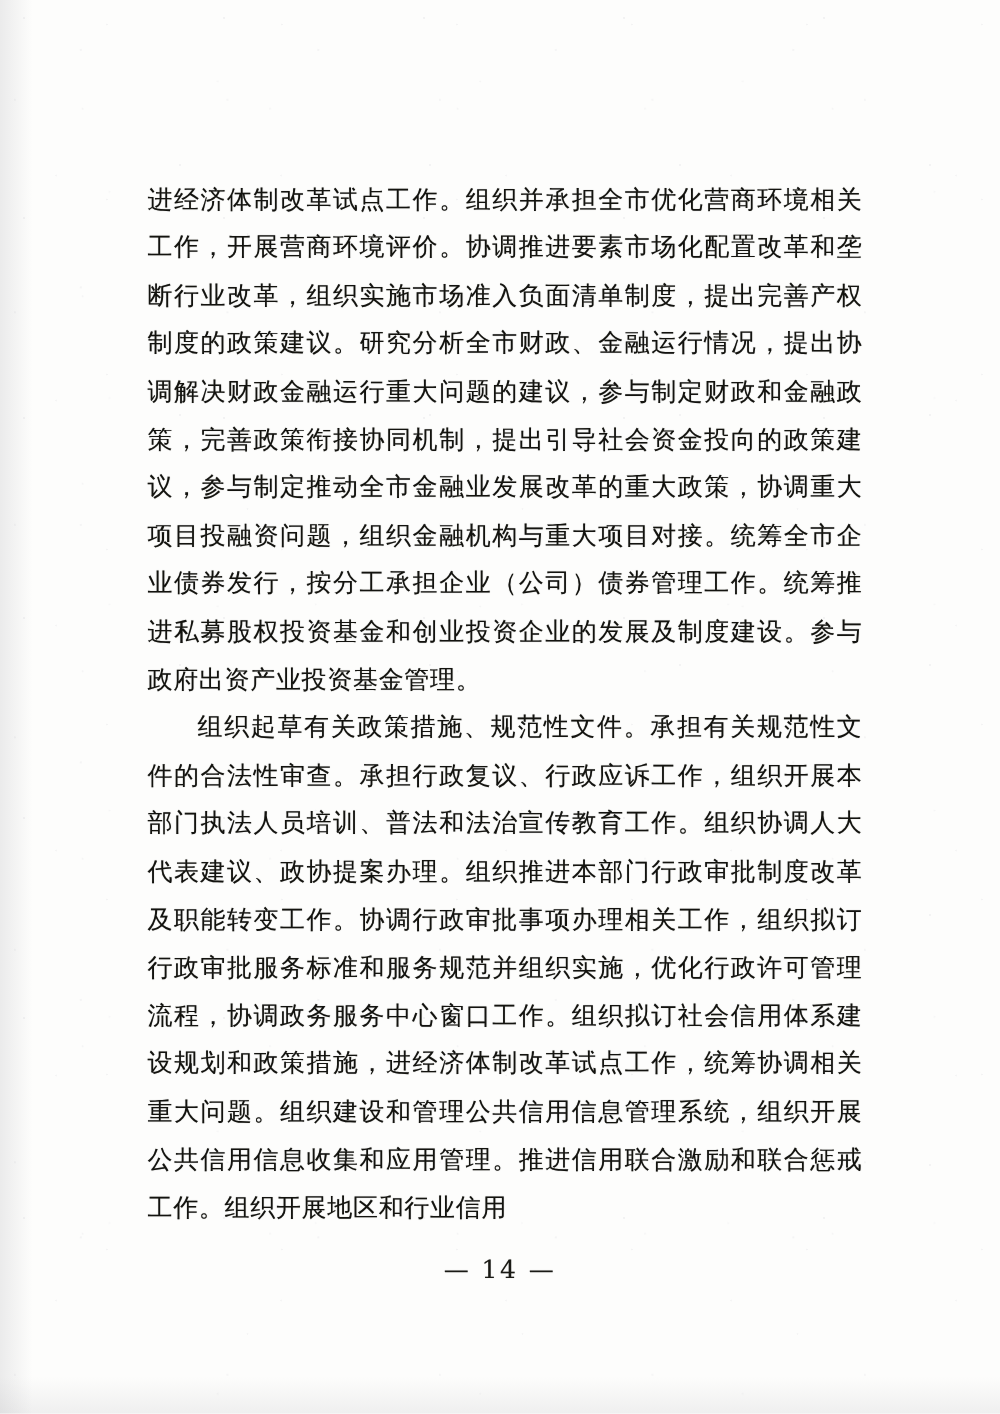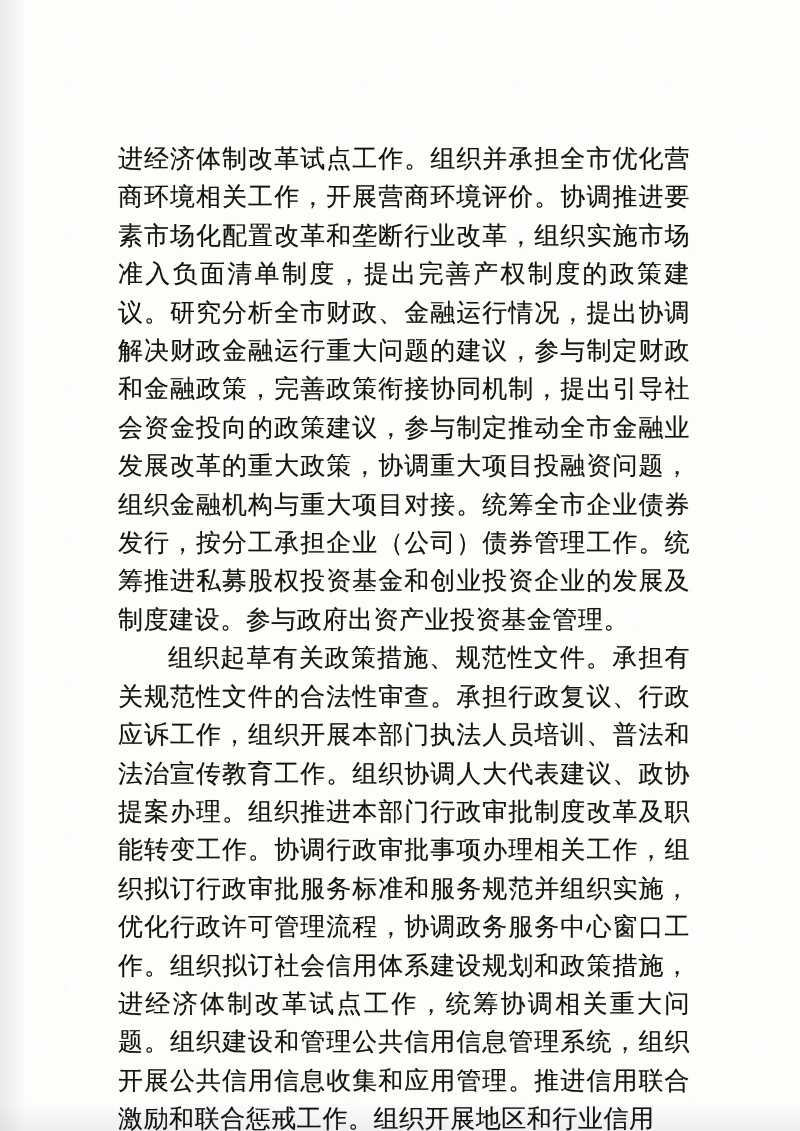--- a/index.html
+++ b/index.html
@@ -62,21 +62,21 @@
 
   #body-text {
     position: absolute;
     left: 118px;
     top: 140px;
     width: 572px;
   }
 
   .para {
     margin: 0;
-    font-size: 25px;
+    font-size: 20px;
     line-height: 38.4px;
     color: #13130f;
     text-align: justify;
     text-justify: inter-character;
     letter-spacing: 0.55px;
     word-break: break-all;
     font-family: "DejaVu Serif", "Liberation Serif", serif;
     font-weight: 500;
     text-shadow: 0 0 0.7px rgba(25,25,20,0.45);
   }
@@ -104,16 +104,17 @@
 <div id="page">
 
   <div id="scan-edge-left"></div>
   <div id="scan-edge-bottom"></div>
 
   <div id="body-text">
     <p class="para">进经济体制改革试点工作。组织并承担全市优化营商环境相关工作，开展营商环境评价。协调推进要素市场化配置改革和垄断行业改革，组织实施市场准入负面清单制度，提出完善产权制度的政策建议。研究分析全市财政、金融运行情况，提出协调解决财政金融运行重大问题的建议，参与制定财政和金融政策，完善政策衔接协同机制，提出引导社会资金投向的政策建议，参与制定推动全市金融业发展改革的重大政策，协调重大项目投融资问题，组织金融机构与重大项目对接。统筹全市企业债券发行，按分工承担企业（公司）债券管理工作。统筹推进私募股权投资基金和创业投资企业的发展及制度建设。参与政府出资产业投资基金管理。</p>
     <p class="para indent">组织起草有关政策措施、规范性文件。承担有关规范性文件的合法性审查。承担行政复议、行政应诉工作，组织开展本部门执法人员培训、普法和法治宣传教育工作。组织协调人大代表建议、政协提案办理。组织推进本部门行政审批制度改革及职能转变工作。协调行政审批事项办理相关工作，组织拟订行政审批服务标准和服务规范并组织实施，优化行政许可管理流程，协调政务服务中心窗口工作。组织拟订社会信用体系建设规划和政策措施，进经济体制改革试点工作，统筹协调相关重大问题。组织建设和管理公共信用信息管理系统，组织开展公共信用信息收集和应用管理。推进信用联合激励和联合惩戒工作。组织开展地区和行业信用</p>
   </div>
 
+  <div id="page-number">— 14 —</div>
 
   <div id="scan-noise"></div>
 
 </div>
 
 </body></html>

